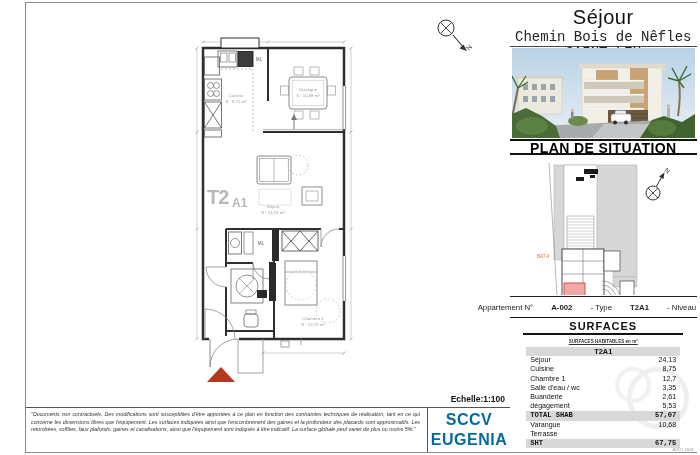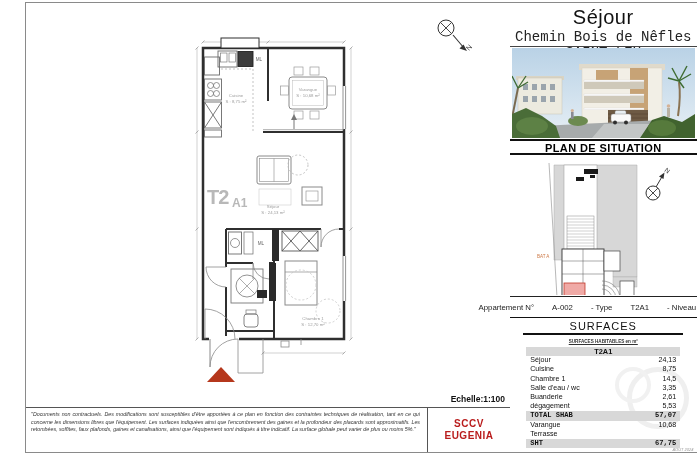--- a/index.html
+++ b/index.html
@@ -7,34 +7,34 @@
   #stage{position:relative;width:700px;height:455px;background:#fff;overflow:hidden;}
   .sheet{position:absolute;left:25px;top:2px;width:672px;height:451px;border:1px solid #8a8a8a;box-sizing:border-box;background:#fff;}
   
   .left-sheet{position:absolute;left:0;top:0;width:485px;height:449px;border-right:1.5px solid #555;box-sizing:border-box;}
   .plan-svg{position:absolute;left:0;top:0;}
   .scale-label{position:absolute;right:5px;bottom:48px;font-size:8.5px;font-weight:bold;color:#111;margin-left:22px;}
   .title-block{position:absolute;left:0;right:0;bottom:0;height:45px;border-top:1px solid #555;display:flex;box-sizing:border-box;}
   .disclaimer-cell{flex:1;padding:3px 7px 2px 5px;box-sizing:border-box;}
   .disclaimer-cell p{margin:0;font-size:5.3px;line-height:1.45;font-style:italic;color:#333;text-align:justify;}
   .company-cell{width:83px;border-left:1px solid #555;display:flex;flex-direction:column;align-items:center;justify-content:center;box-sizing:border-box;}
-  .company-cell div{font-size:10px;font-weight:bold;color:#b91c1c;line-height:1.25;letter-spacing:.5px;}
+  .company-cell div{font-size:16px;font-weight:bold;color:#0369a1;line-height:1.25;letter-spacing:.5px;}
   
   .right-col{position:absolute;left:484px;top:0;width:186.5px;height:449px;box-sizing:border-box;background:#fff;}
   .hdr{height:44px;border-bottom:1.5px solid #444;text-align:center;box-sizing:border-box;padding-top:4px;}
   .hdr-title{font-size:20px;color:#111;letter-spacing:.5px;line-height:1.05;}
   .hdr-sub{font-size:14px;color:#222;margin-top:1px;font-family:Liberation Mono, monospace;}
   .photo-wrap{height:92px;padding:1px 1.5px;box-sizing:border-box;}
   .bar{border-top:2px solid #111;border-bottom:2px solid #111;text-align:center;font-weight:bold;box-sizing:border-box;}
-  .bar.situation-bar{height:16px;font-size:11px;letter-spacing:.4px;line-height:14px;}
+  .bar.situation-bar{height:16px;font-size:14px;letter-spacing:.4px;line-height:14px;}
   .situation-wrap{height:141px;position:relative;}
   .apt-row{border-top:1.5px solid #222;height:21px;display:flex;align-items:center;justify-content:center;font-size:7.8px;color:#222;box-sizing:border-box;gap:18px;white-space:nowrap;}
-  .apt-row b{font-weight:normal;}
+  .apt-row b{font-weight:bold;}
   .surfaces-bar{border-top:1.5px solid #111;height:19px;box-sizing:border-box;text-align:center;padding-top:2px;}
-  .surfaces-bar .t{font-size:11px;font-weight:normal;letter-spacing:1px;color:#111;}
+  .surfaces-bar .t{font-size:11px;font-weight:bold;letter-spacing:1px;color:#111;}
   .surfaces-bar .ul{width:86%;margin:1px auto 0;border-bottom:2px solid #111;}
   .surf-area{position:relative;height:117px;box-sizing:border-box;padding-top:3px;}
   .surf-note{text-align:center;font-size:4.6px;color:#333;text-decoration:underline;font-weight:bold;}
   .surf-table{width:154px;margin:3px auto 0;font-size:7.1px;color:#111;position:relative;z-index:2;}
   .srow{display:flex;justify-content:space-between;height:9.2px;line-height:9.2px;padding:0 4px;}
   .srow.hdr-row{background:#d8d8d8;font-weight:bold;justify-content:center;font-size:7.4px;}
   .srow.total{background:#d8d8d8;font-weight:bold;font-family:Liberation Mono, monospace;}
   .date-note{position:absolute;right:3px;bottom:1px;font-size:4px;color:#999;font-style:italic;z-index:3;}
   .wm1,.wm2{position:absolute;border-radius:50%;z-index:1;}
   .wm1{right:8px;bottom:24px;width:52px;height:52px;border:5px solid #efefef;}
@@ -371,21 +371,21 @@
           <div class="srow">
             <span>Séjour</span>
               <span>24,13</span>
           </div>
           <div class="srow">
             <span>Cuisine</span>
               <span>8,75</span>
           </div>
           <div class="srow">
             <span>Chambre 1</span>
-              <span>14,5</span>
+              <span>12,7</span>
           </div>
           <div class="srow">
             <span>Salle d'eau / wc</span>
               <span>3,35</span>
           </div>
           <div class="srow">
             <span>Buanderie</span>
               <span>2,61</span>
           </div>
           <div class="srow">

